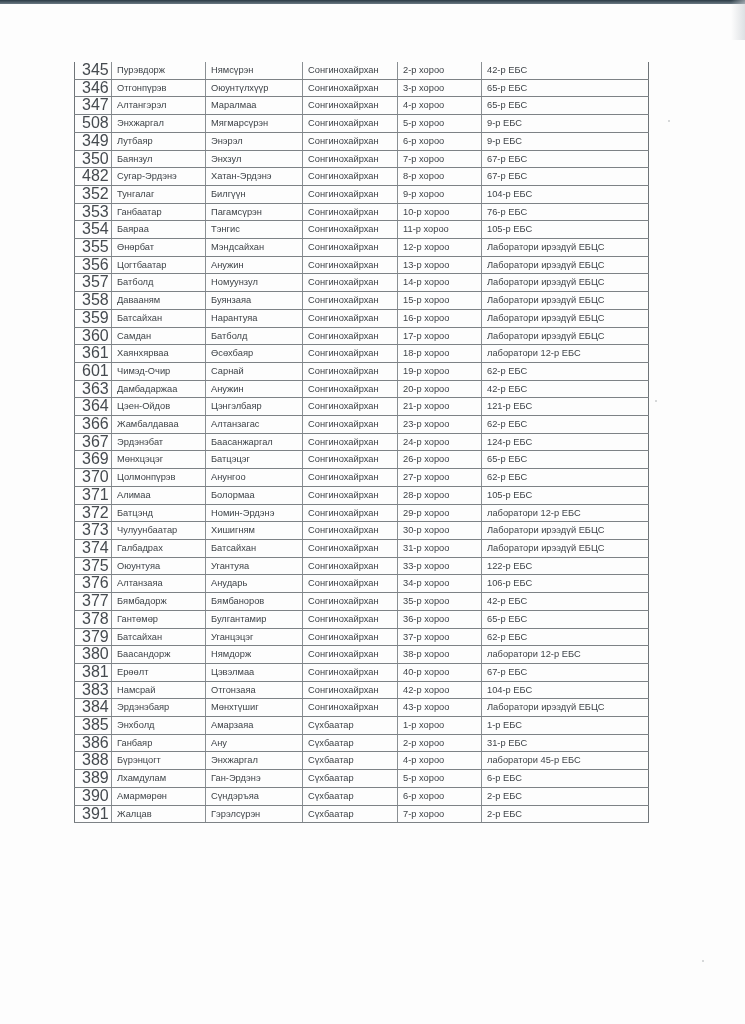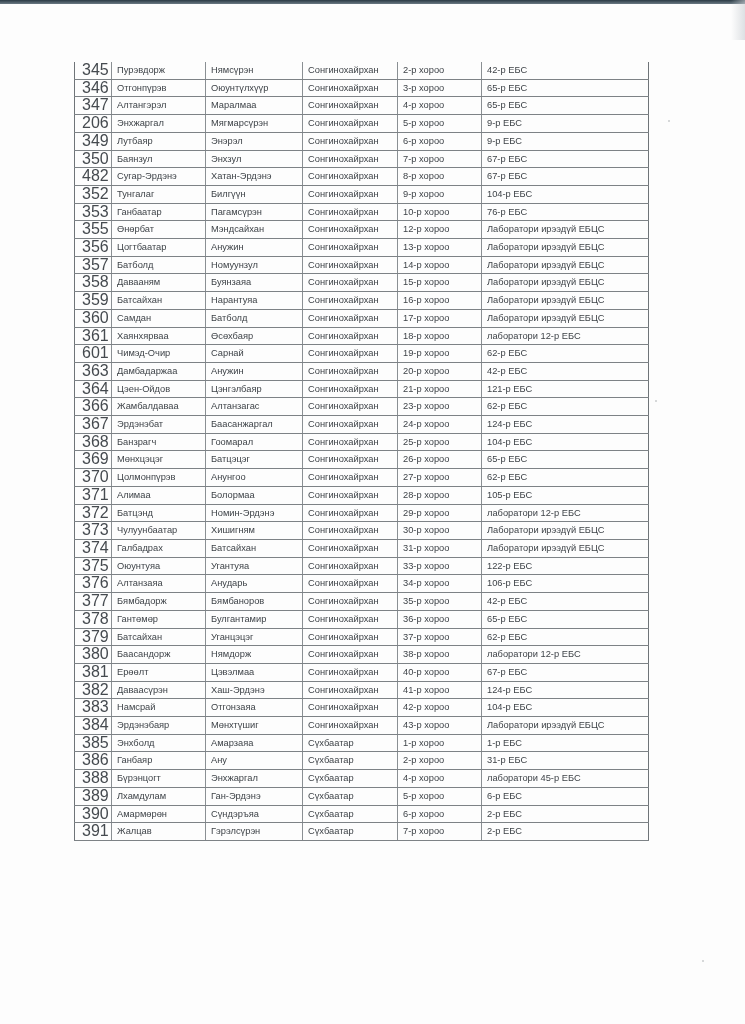--- a/index.html
+++ b/index.html
@@ -84,21 +84,21 @@
         </tr>
         <tr>
           <td>347</td>
           <td>Алтангэрэл</td>
           <td>Маралмаа</td>
           <td>Сонгинохайрхан</td>
           <td>4-р хороо</td>
           <td>65-р ЕБС</td>
         </tr>
         <tr>
-          <td>206</td>
+          <td>508</td>
           <td>Энхжаргал</td>
           <td>Мягмарсүрэн</td>
           <td>Сонгинохайрхан</td>
           <td>5-р хороо</td>
           <td>9-р ЕБС</td>
         </tr>
         <tr>
           <td>349</td>
           <td>Лутбаяр</td>
           <td>Энэрэл</td>
@@ -132,20 +132,28 @@
         </tr>
         <tr>
           <td>353</td>
           <td>Ганбаатар</td>
           <td>Пагамсүрэн</td>
           <td>Сонгинохайрхан</td>
           <td>10-р хороо</td>
           <td>76-р ЕБС</td>
         </tr>
         <tr>
+          <td>354</td>
+          <td>Баяраа</td>
+          <td>Тэнгис</td>
+          <td>Сонгинохайрхан</td>
+          <td>11-р хороо</td>
+          <td>105-р ЕБС</td>
+        </tr>
+        <tr>
           <td>355</td>
           <td>Өнөрбат</td>
           <td>Мэндсайхан</td>
           <td>Сонгинохайрхан</td>
           <td>12-р хороо</td>
           <td>Лаборатори ирээдүй ЕБЦС</td>
         </tr>
         <tr>
           <td>356</td>
           <td>Цогтбаатар</td>
@@ -228,28 +236,20 @@
         </tr>
         <tr>
           <td>367</td>
           <td>Эрдэнэбат</td>
           <td>Баасанжаргал</td>
           <td>Сонгинохайрхан</td>
           <td>24-р хороо</td>
           <td>124-р ЕБС</td>
         </tr>
         <tr>
-          <td>368</td>
-          <td>Банзрагч</td>
-          <td>Гоомарал</td>
-          <td>Сонгинохайрхан</td>
-          <td>25-р хороо</td>
-          <td>104-р ЕБС</td>
-        </tr>
-        <tr>
           <td>369</td>
           <td>Мөнхцэцэг</td>
           <td>Батцэцэг</td>
           <td>Сонгинохайрхан</td>
           <td>26-р хороо</td>
           <td>65-р ЕБС</td>
         </tr>
         <tr>
           <td>370</td>
           <td>Цолмонпүрэв</td>
@@ -338,28 +338,20 @@
           <td>38-р хороо</td>
           <td>лаборатори 12-р ЕБС</td>
         </tr>
         <tr>
           <td>381</td>
           <td>Ерөөлт</td>
           <td>Цэвэлмаа</td>
           <td>Сонгинохайрхан</td>
           <td>40-р хороо</td>
           <td>67-р ЕБС</td>
-        </tr>
-        <tr>
-          <td>382</td>
-          <td>Даваасүрэн</td>
-          <td>Хаш-Эрдэнэ</td>
-          <td>Сонгинохайрхан</td>
-          <td>41-р хороо</td>
-          <td>124-р ЕБС</td>
         </tr>
         <tr>
           <td>383</td>
           <td>Намсрай</td>
           <td>Отгонзаяа</td>
           <td>Сонгинохайрхан</td>
           <td>42-р хороо</td>
           <td>104-р ЕБС</td>
         </tr>
         <tr>

